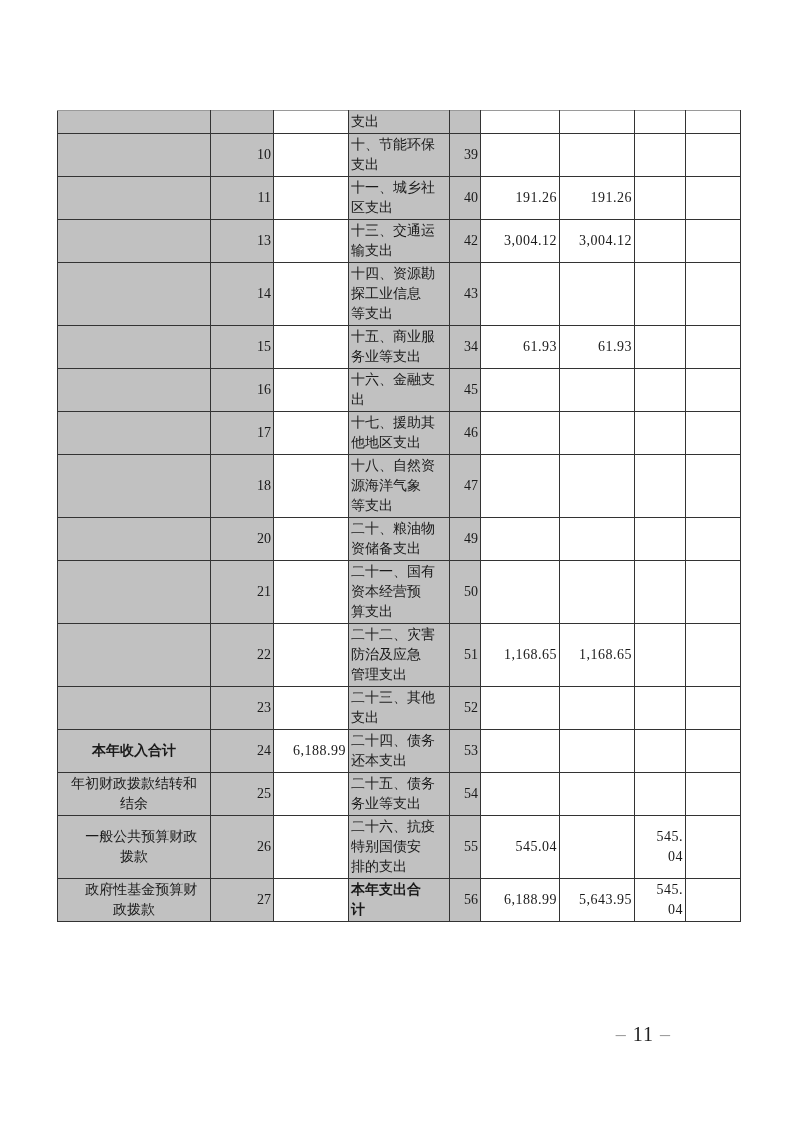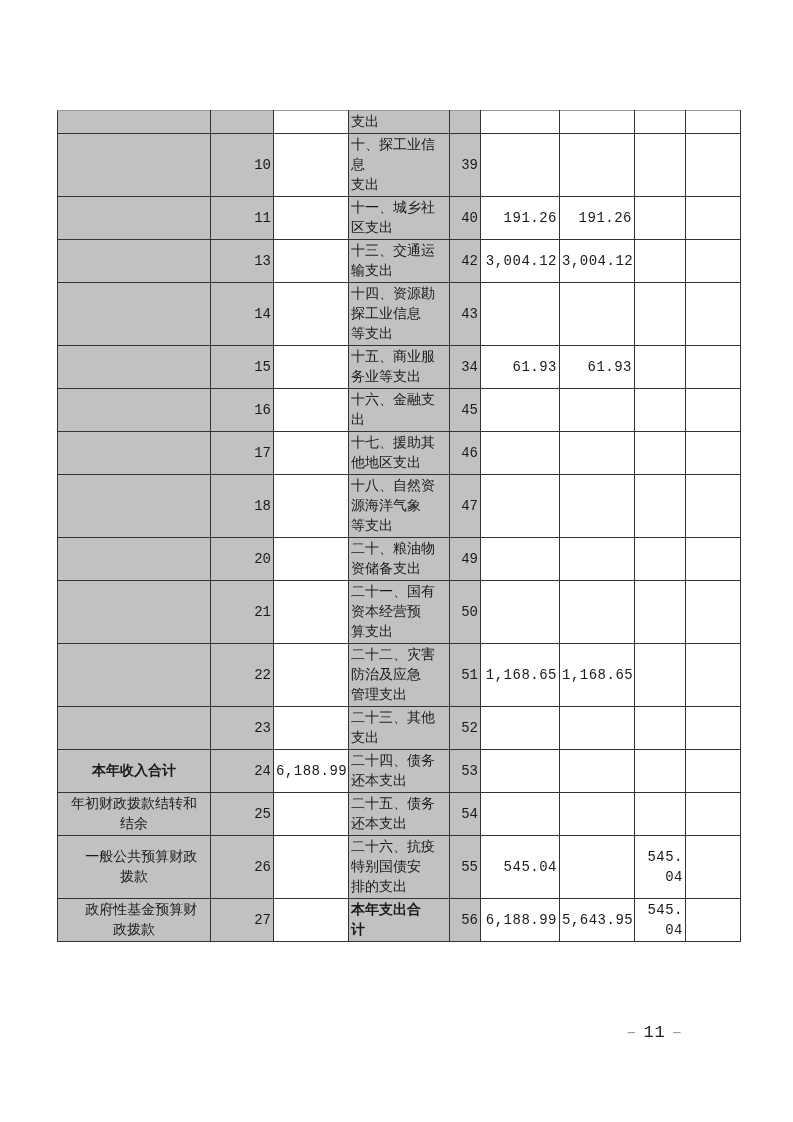--- a/index.html
+++ b/index.html
@@ -1,20 +1,20 @@
 <!DOCTYPE html>
 <html style="--gray: #c1c1c1; --border: #333333; --text: #1a1a1a; --dash: #9a9a9a;"><head>
 <meta charset="utf-8">
 <style>
   html,body{margin:0;padding:0;background:#ffffff;}
   .page{
     position:relative;
     width:793px;height:1086px;
     background:#ffffff;
-    font-family:Liberation Mono, monospace;
+    font-family:Liberation Serif, serif;
     color:var(--text,#1a1a1a);
     overflow:hidden;
   }
   table.budget{
     position:absolute;
     left:57px;top:110px;
     width:683px;
     border-collapse:collapse;
     table-layout:fixed;
   }
@@ -31,22 +31,22 @@
   td.gray{background:var(--gray,#c1c1c1);}
   td.c-label{text-align:center;padding-left:5px;padding-right:4px;}
   td.c-label.bold{font-weight:bold;text-align:center;}
   td.c-label.indent{text-indent:1.05em;}
   td.c-num{text-align:right;}
   td.c-cat{text-align:left;padding-left:8px;}
   td.c-cat.bold{font-weight:bold;text-align:left;padding-left:2px;}
   td.c-val{text-align:right;padding-right:7px;letter-spacing:0.5px;}
   .pagenum{
     position:absolute;
-    top:1023px;right:104px;
-    font-size:17px;
+    top:1023px;right:116px;
+    font-size:20px;
     letter-spacing:1px;
     white-space:nowrap;
   }
   .pagenum .dash{color:var(--dash,#9a9a9a);padding:0 6px;}
   .pagenum .pn{color:#222222;}
 </style>
 </head>
 <body>
 
 <div class="page">
@@ -72,21 +72,21 @@
           <td class="c-num gray"></td>
           <td class="c-val"></td>
           <td class="c-val"></td>
           <td class="c-val"></td>
           <td class="c-val"></td>
         </tr>
         <tr>
           <td class="c-label gray"></td>
           <td class="c-num gray">10</td>
           <td class="c-val"></td>
-          <td class="c-cat gray">十、探工业信息
+          <td class="c-cat gray">十、节能环保
 支出</td>
           <td class="c-num gray">39</td>
           <td class="c-val"></td>
           <td class="c-val"></td>
           <td class="c-val"></td>
           <td class="c-val"></td>
         </tr>
         <tr>
           <td class="c-label gray"></td>
           <td class="c-num gray">11</td>
@@ -234,21 +234,21 @@
           <td class="c-val"></td>
           <td class="c-val"></td>
           <td class="c-val"></td>
         </tr>
         <tr>
           <td class="c-label gray">年初财政拨款结转和
 结余</td>
           <td class="c-num gray">25</td>
           <td class="c-val"></td>
           <td class="c-cat gray">二十五、债务
-还本支出</td>
+务业等支出</td>
           <td class="c-num gray">54</td>
           <td class="c-val"></td>
           <td class="c-val"></td>
           <td class="c-val"></td>
           <td class="c-val"></td>
         </tr>
         <tr>
           <td class="c-label gray indent">一般公共预算财政
 拨款</td>
           <td class="c-num gray">26</td>

